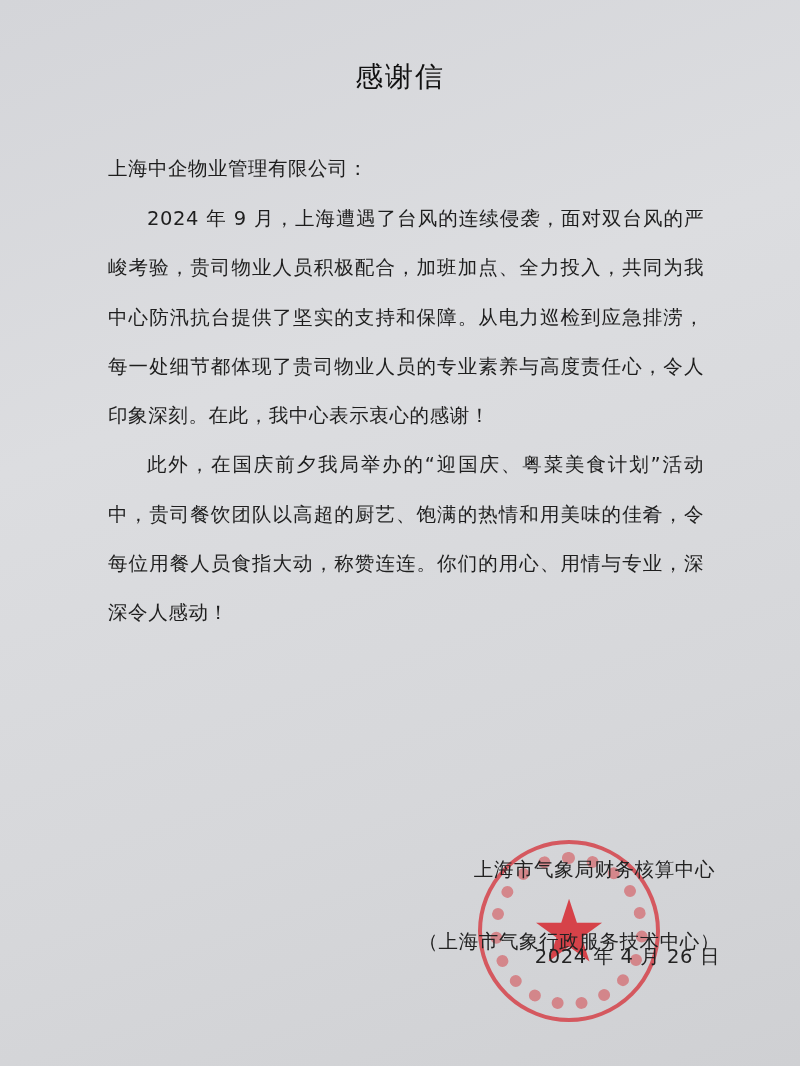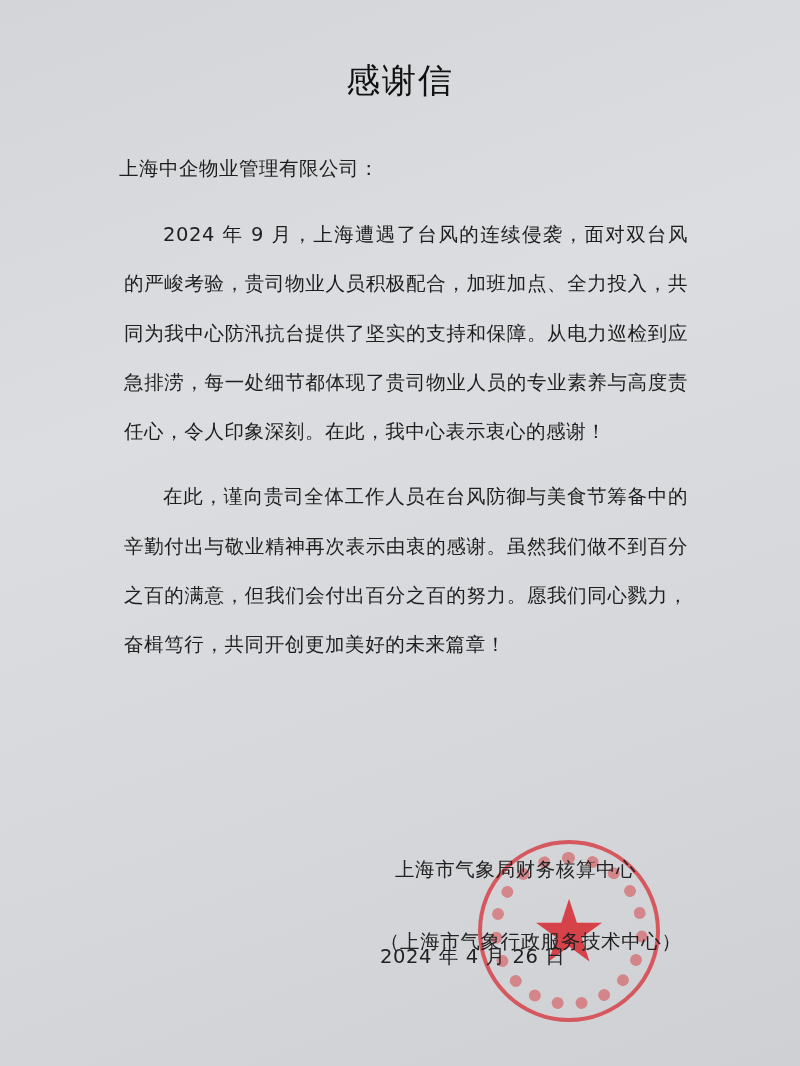--- a/index.html
+++ b/index.html
@@ -5,34 +5,34 @@
   html, body { margin: 0; padding: 0; }
   body {
     width: 800px; height: 1066px; overflow: hidden;
     background: linear-gradient(160deg, #d4d5d9 0%, #dcdde0 35%, #d6d7da 70%, #cfd0d3 100%);
     font-family: "DejaVu Sans", "Liberation Sans", sans-serif;
     color: #1e1e1e;
     position: relative;
   }
   .title {
     position: absolute; top: 58px; left: 0; width: 800px;
-    text-align: center; font-size: 34px; letter-spacing: 2px; color: #111;
+    text-align: center; font-size: 28px; letter-spacing: 2px; color: #111;
   }
   .salutation {
     position: absolute; top: 155px; left: 108px;
-    font-size: 19.5px; letter-spacing: 0.5px; margin-left: 11px;
+    font-size: 19.5px; letter-spacing: 0.5px;
   }
   .body-text {
     position: absolute; top: 194px; left: 108px; width: 596px;
     font-size: 19.5px; line-height: 49.3px; letter-spacing: 0.6px;
     text-align: justify;
   }
-  .body-text p { margin: 16px; text-indent: 39px; }
+  .body-text p { margin: 0; text-indent: 39px; }
   .sig {
-    position: absolute; left: 380px; width: 340px; text-align: left;
+    position: absolute; left: 380px; width: 340px; text-align: right;
     font-size: 19.5px; letter-spacing: 0.6px; color: #222; z-index: 2;
   }
   .sig.org { top: 856px; left: 395px; width: 320px; }
   .sig.org2 { top: 928px; }
   .sig.date { top: 943px; }
   .seal {
     position: absolute; left: 478px; top: 840px; width: 182px; height: 182px;
     border-radius: 50%;
     border: 4px solid rgba(214, 40, 48, 0.72);
     box-sizing: border-box; z-index: 1;
@@ -50,21 +50,21 @@
 </style>
 </head>
 <body>
 
 <div class="title">感谢信</div>
 
 <div class="salutation">上海中企物业管理有限公司：</div>
 
 <div class="body-text">
   <p>2024 年 9 月，上海遭遇了台风的连续侵袭，面对双台风的严峻考验，贵司物业人员积极配合，加班加点、全力投入，共同为我中心防汛抗台提供了坚实的支持和保障。从电力巡检到应急排涝，每一处细节都体现了贵司物业人员的专业素养与高度责任心，令人印象深刻。在此，我中心表示衷心的感谢！</p>
-  <p>在此，谨向贵司全体工作人员在台风防御与美食节筹备中的辛勤付出与敬业精神再次表示由衷的感谢。虽然我们做不到百分之百的满意，但我们会付出百分之百的努力。愿我们同心戮力，奋楫笃行，共同开创更加美好的未来篇章！</p>
+  <p>此外，在国庆前夕我局举办的“迎国庆、粤菜美食计划”活动中，贵司餐饮团队以高超的厨艺、饱满的热情和用美味的佳肴，令每位用餐人员食指大动，称赞连连。你们的用心、用情与专业，深深令人感动！</p>
 </div>
 
 <div class="seal">
   <div class="seal-ring-text"></div>
   <div class="seal-star">★</div>
 </div>
 
 <div class="sig org">上海市气象局财务核算中心</div>
 <div class="sig org2">（上海市气象行政服务技术中心）</div>
 <div class="sig date">2024 年 4 月 26 日</div>

